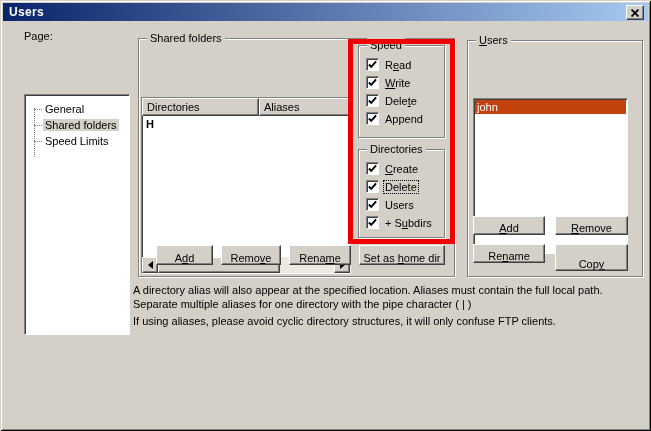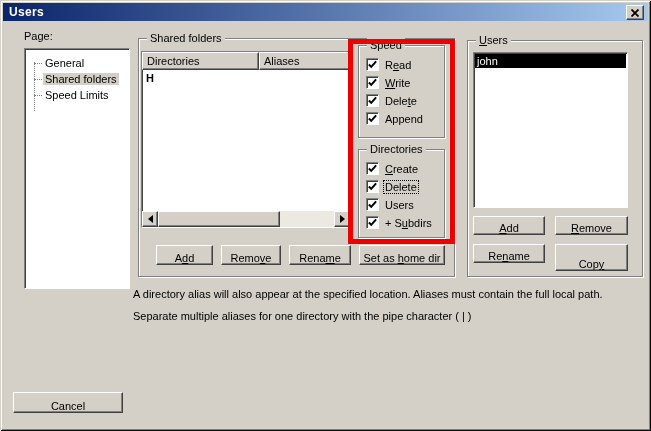--- a/index.html
+++ b/index.html
@@ -31,20 +31,21 @@
   
   .raised {
     background:#d4d0c8;
     border:1px solid; border-color:#ffffff #404040 #404040 #ffffff;
     box-shadow: inset -1px -1px 0 #808080, inset 1px 1px 0 #d4d0c8;
   }
   .sunken {
     background:#fff;
     border:1px solid; border-color:#808080 #ffffff #ffffff #808080;
     box-shadow: inset 1px 1px 0 #404040;
+    margin-top: 46px;
   }
   .btn { display:flex; align-items:flex-end; justify-content:center; font-size:11px; cursor:default; }
   .btn.default-btn { box-shadow: inset -1px -1px 0 #808080, 0 0 0 1px #000; }
   .groupbox {
     border:1px solid #808080;
     box-shadow: inset 1px 1px 0 #fff, 1px 1px 0 #fff;
   }
   .legend {
     position:absolute; top:-8px; left:8px; background:#d4d0c8; padding:0 3px;
     font-size:11px; line-height:14px;
@@ -84,23 +85,23 @@
     border:1px solid; border-color:#808080 #ffffff #ffffff #808080;
     box-shadow: inset 1px 1px 0 #404040;
     display:flex; align-items:center; justify-content:center;
   }
   .checkbox svg { display:none; }
   .checkbox.checked svg { display:block; }
   .cb-label { margin-left:5px; white-space:nowrap; padding:0 1px; }
   .cb-label.focused { outline:1px dotted #000; }
 
   
-  .user-row { height:14px; color:#fff; background:#000000; padding:0 2px; display:flex; align-items:center; }
-
-  .desc { line-height:22px; }
+  .user-row { height:14px; color:#fff; background:#c2410c; padding:0 2px; display:flex; align-items:center; }
+
+  .desc { line-height:14px; }
 
   .red-box { border:5px solid #ee0000; pointer-events:none; z-index:50; }
 </style>
 </head>
 <body>
 
 <div class="win">
 
   <div class="abs titlebar">
     <span class="title-text">Users</span>
@@ -257,16 +258,16 @@
     <span><span></span><u>R</u><span>emove</span></span>
   </div>
   <div class="abs raised btn" style="left:473px; top:244px; width:72px; height:19px;">
     <span><span>Re</span><u>n</u><span>ame</span></span>
   </div>
   <div class="abs raised btn" style="left:555px; top:244px; width:73px; height:27px;">
     <span><span>Cop</span><u>y</u><span></span></span>
   </div>
 
   <div class="abs desc" style="left:133px; top:283px; width:512px;">A directory alias will also appear at the specified location. Aliases must contain the full local path. Separate multiple aliases for one directory with the pipe character ( | )</div>
-
-  <div class="abs raised btn" style="left:13px; top:392px; width:110px; height:21px;">Cancel</div>
+  <div class="abs desc" style="left:133px; top:314px; width:512px;">If using aliases, please avoid cyclic directory structures, it will only confuse FTP clients.</div>
+
 
 </div>
 
 </body></html>

